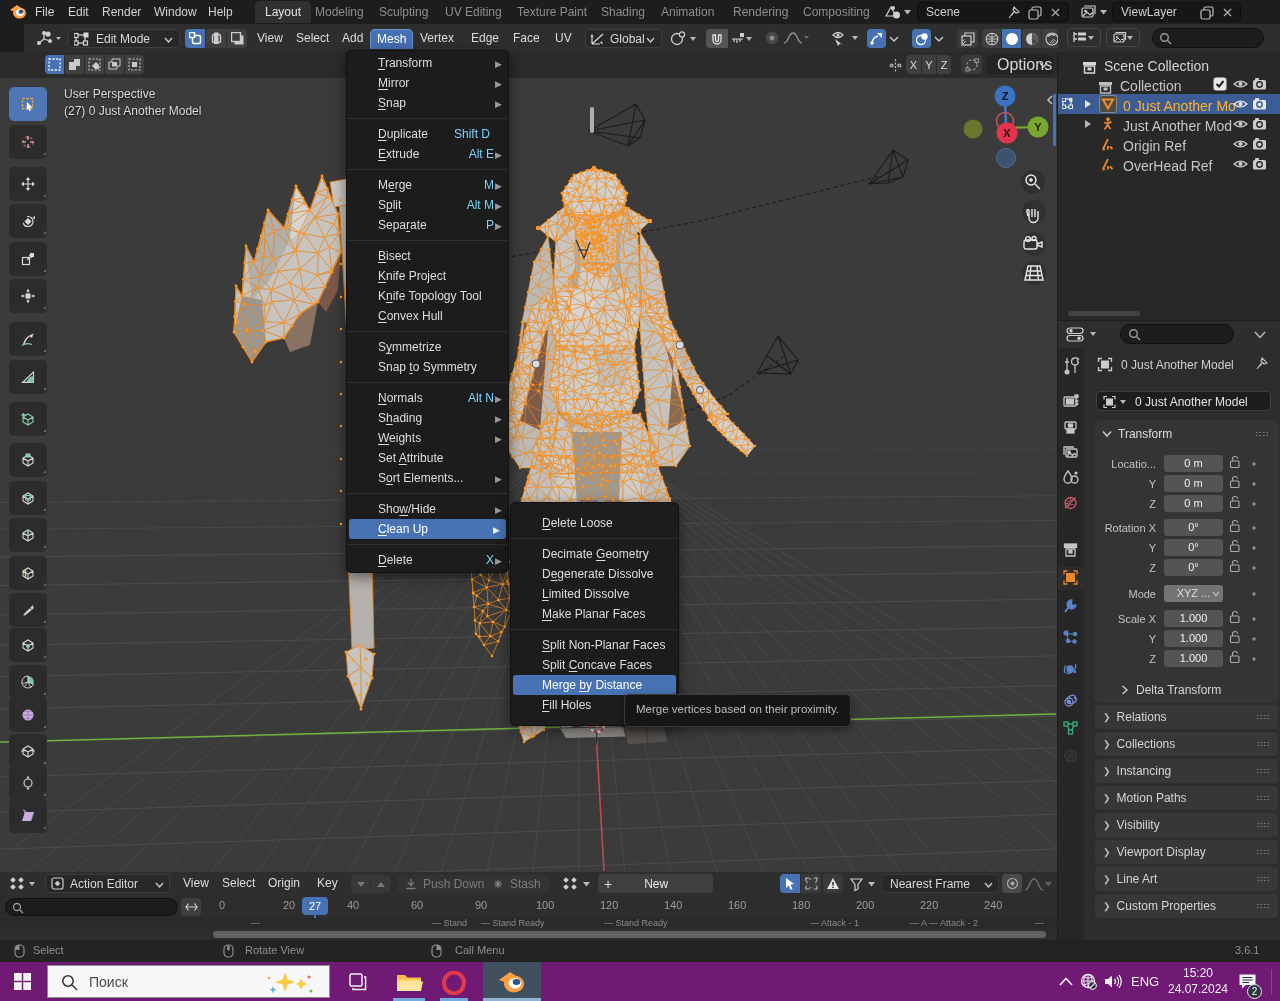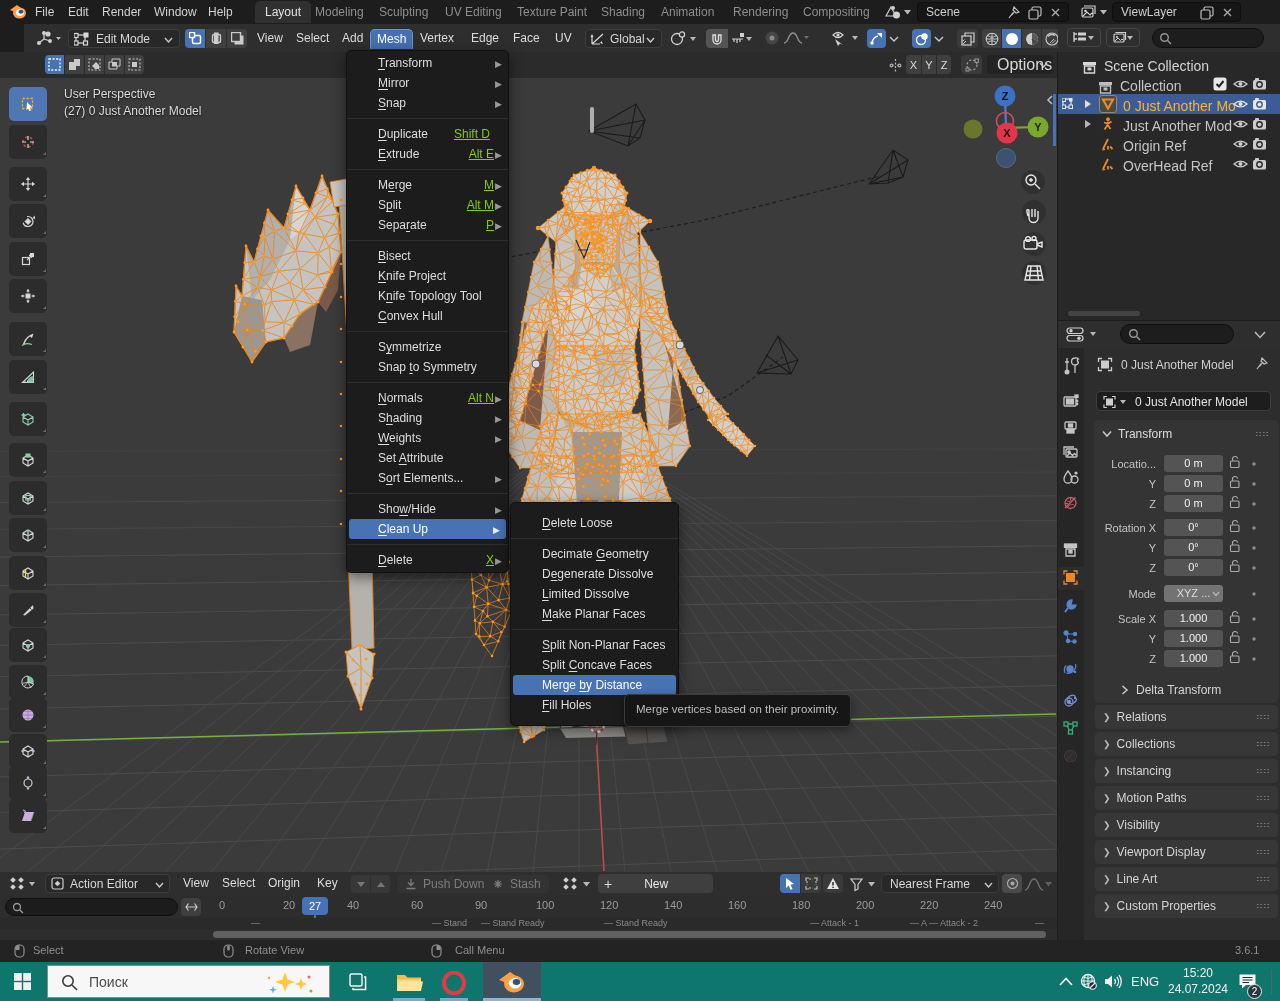--- a/index.html
+++ b/index.html
@@ -17,21 +17,21 @@
 #meshbtn{background:#4570b2;border:1px solid #6c94ca;border-bottom-color:#4570b2;border-radius:5px 5px 0 0;color:#fff;padding:0 6px;line-height:18px;height:20px;display:inline-block;}
 .hbtn{background:#282828;border:1px solid #3d3d3d;border-radius:4px;height:19px;display:inline-flex;align-items:center;color:#d8d8d8;}
 .segbtn{height:19px;display:inline-flex;align-items:center;justify-content:center;background:#3f3f3f;}
 
 #toolset{left:0;top:52px;width:1057px;height:26px;background:#2b2b2b;}
 
 #view3d{left:0;top:78px;width:1057px;height:794px;background:#3b3b3b;overflow:hidden;}
 
 .menu{position:absolute;background:#1c1c1c;border:1px solid #111;border-radius:5px;box-shadow:0 4px 14px rgba(0,0,0,.5);font-size:12px;color:#dedede;z-index:30;}
 .mi{height:20px;line-height:20px;padding-left:31px;position:relative;white-space:nowrap;}
-.mi .sc{position:absolute;right:18px;color:#84cc16;text-decoration:underline;}
+.mi .sc{position:absolute;right:18px;color:#7dd3fc;}
 .mi .ar{position:absolute;right:6px;color:#989898;font-size:9px;top:1px;}
 .mi.hl{background:#4772b3;border-radius:3px;color:#fff;}
 .msep{height:1px;background:#2e2e2e;margin:5px 0;}
 .u{text-decoration:underline;text-underline-offset:2px;}
 
 #outliner{left:1058px;top:24px;width:222px;height:296px;background:#282828;}
 #outlhead{left:1058px;top:24px;width:222px;height:28px;background:#2e2e2e;}
 #props{left:1058px;top:321px;width:222px;height:619px;background:#2d2d2d;}
 .otrow{height:20px;display:flex;align-items:flex-end;color:#c5c5c5;font-size:14px;position:relative;}
 .panel{position:absolute;background:#373737;border-radius:4px;height:24px;color:#d5d5d5;font-size:12px;display:flex;align-items:center;}
@@ -39,21 +39,21 @@
  background-image:radial-gradient(circle,#777 0.8px,transparent 1px);background-size:3.5px 3px;}
 .caret{display:inline-block;font-size:9px;color:#b9b9b9;margin:0 6px 0 8px;}
 .pfield{background:#545454;border-radius:3px;height:17px;color:#f1f1f1;font-size:11px;text-align:center;line-height:17px;}
 .plabel{color:#c3c3c3;font-size:11px;text-align:right;position:absolute;}
 
 #dshead{left:0;top:872px;width:1057px;height:24px;background:#2e2e2e;color:#dcdcdc;font-size:12px;}
 #dsmain{left:0;top:896px;width:1057px;height:44px;background:#303030;}
 
 #status{left:0;top:940px;width:1280px;height:22px;background:#232323;color:#8f8f8f;font-size:11px;}
 
-#taskbar{left:0;top:962px;width:1280px;height:39px;background:#0f766e;}
+#taskbar{left:0;top:962px;width:1280px;height:39px;background:#701a75;}
 </style></head>
 <body>
 
 <div class="abs" id="topbar">
  <svg class="abs" style="left:9px;top:4px" width="18" height="16" viewBox="0 0 18 16">
   <path d="M1 6 L8 1 L12 4 L6 8 Z" fill="#ff9f45"></path>
   <ellipse cx="10.5" cy="9" rx="6.5" ry="5.6" fill="#ff9f45"></ellipse>
   <ellipse cx="11" cy="8.6" rx="4" ry="3.4" fill="#fff"></ellipse>
   <ellipse cx="12" cy="7.8" rx="2.5" ry="2" fill="#265787"></ellipse>
  </svg>

